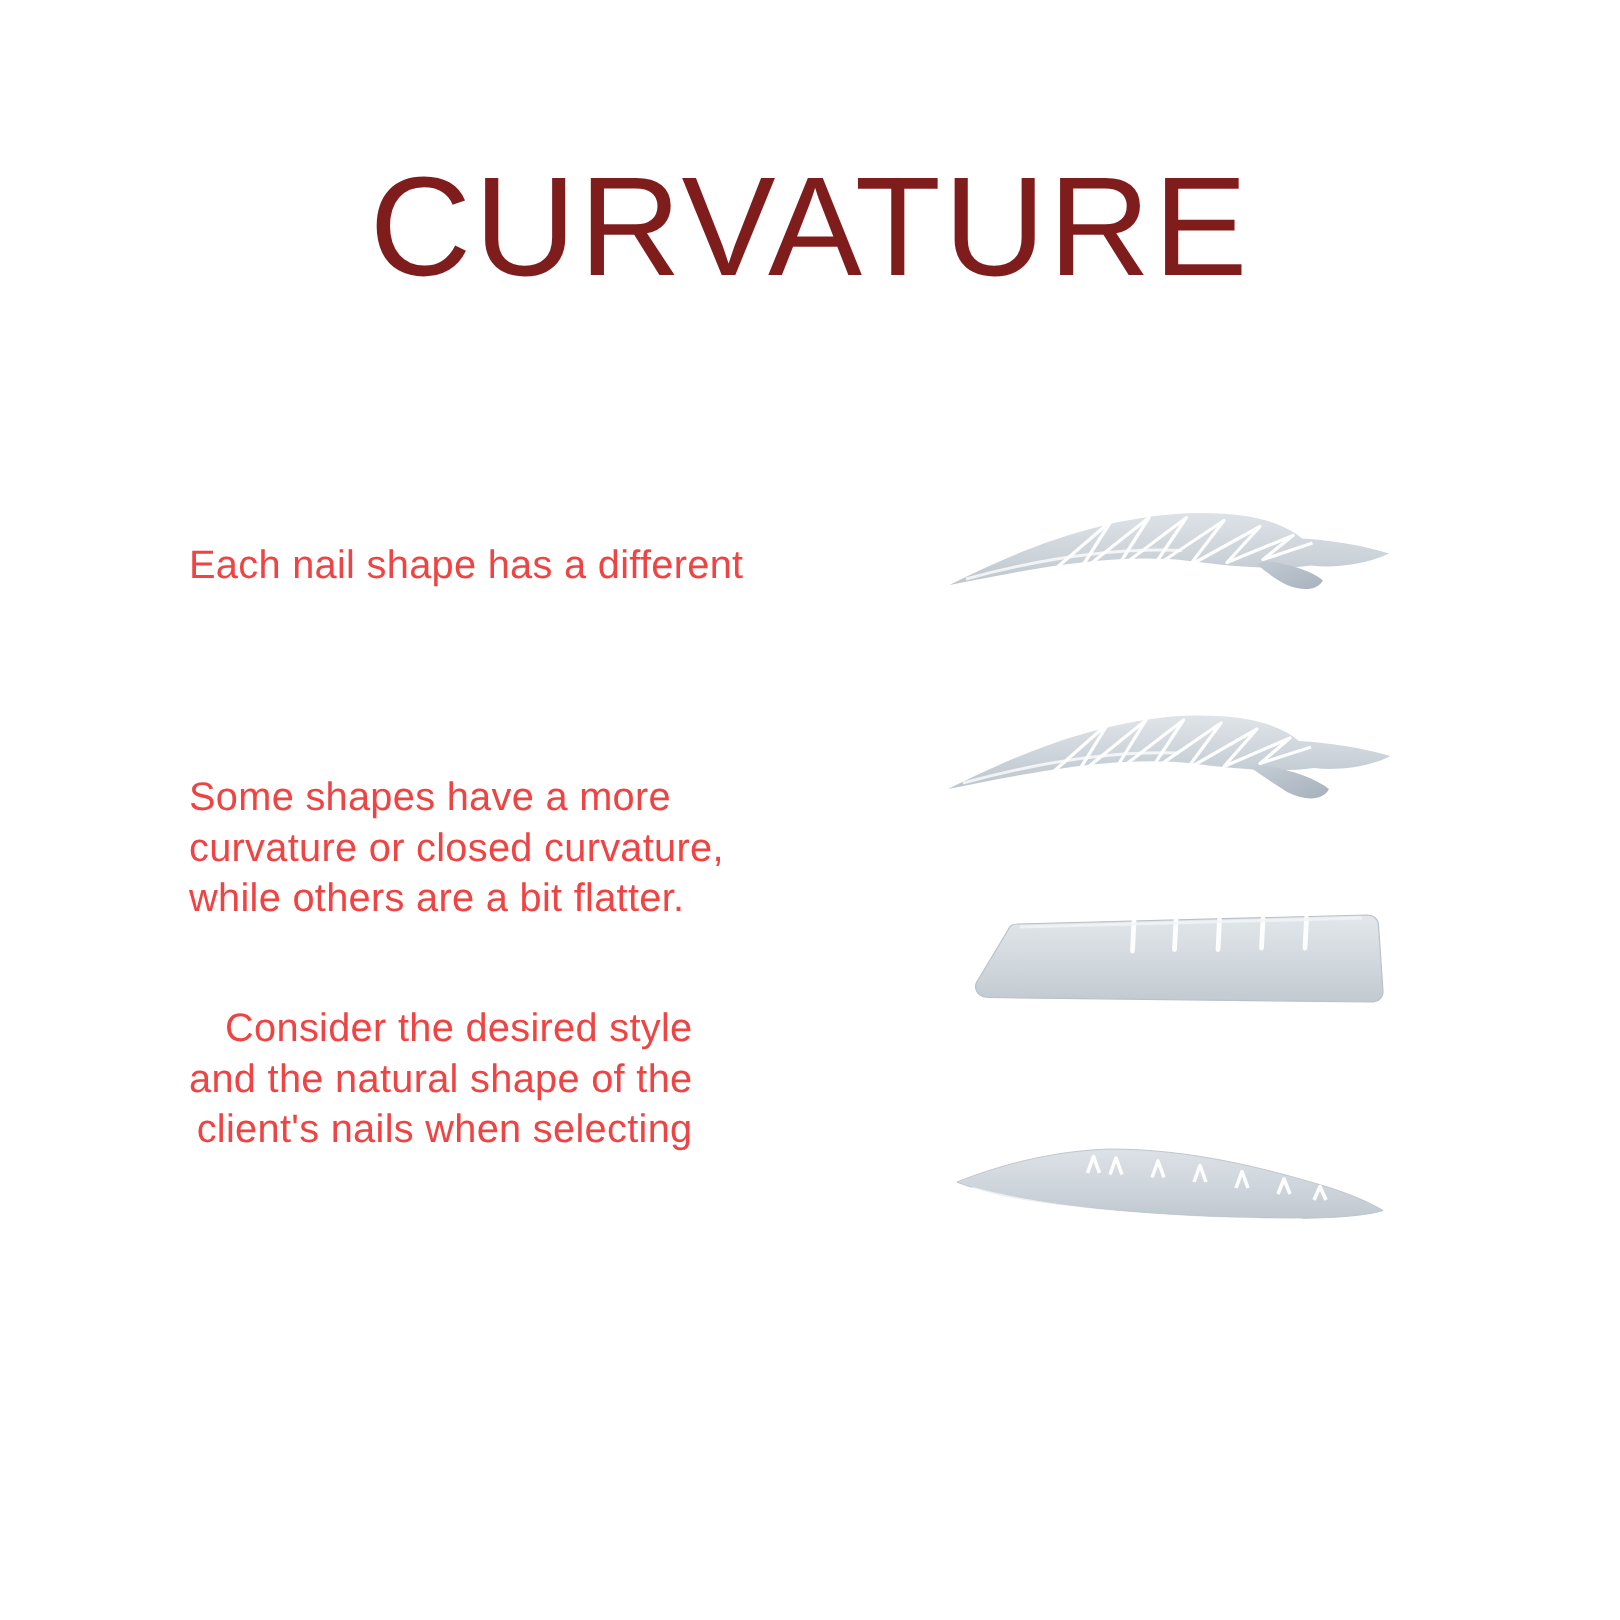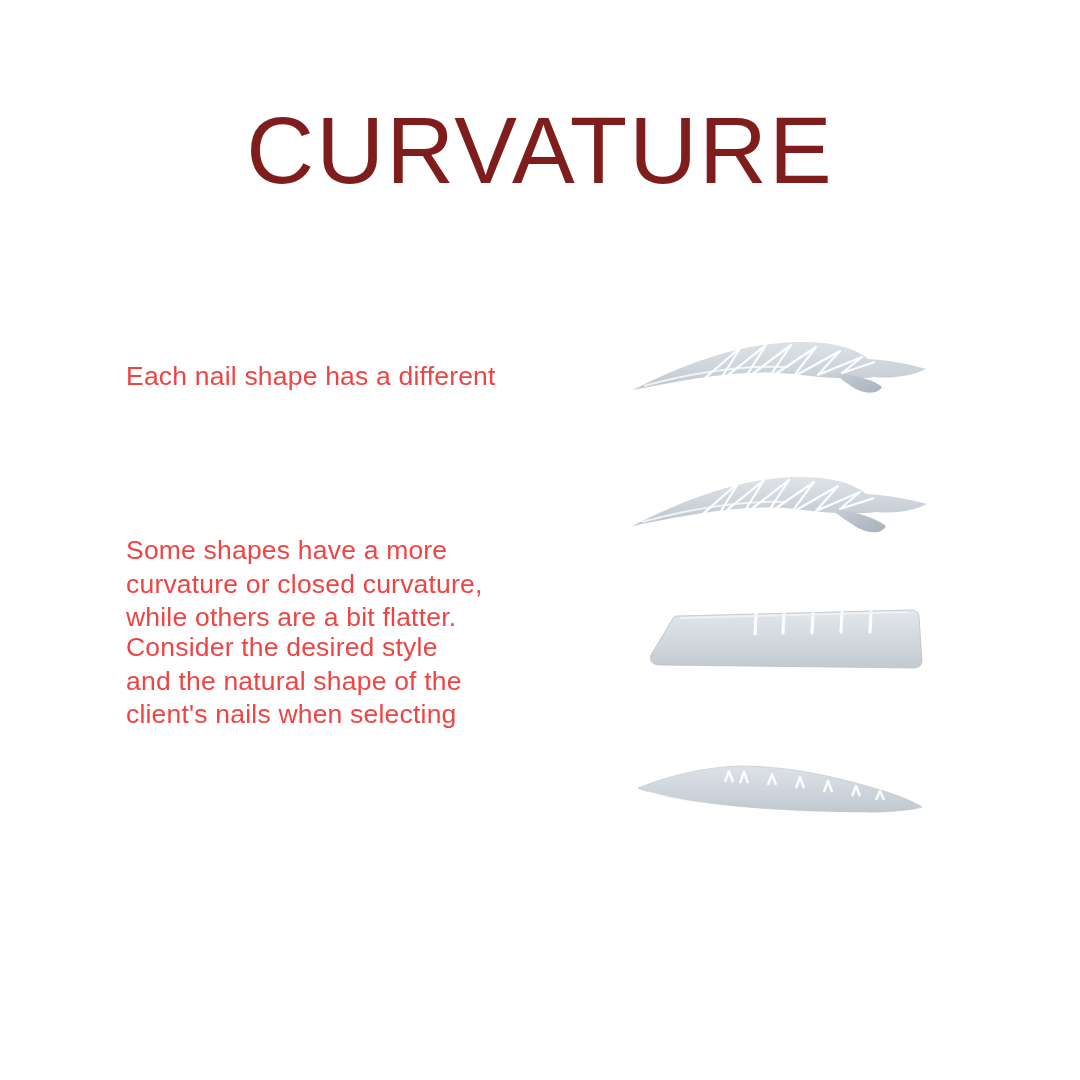--- a/index.html
+++ b/index.html
@@ -34,22 +34,22 @@
     left: 126px;
     margin: 0;
     font-size: 26.5px;
     line-height: 33.5px;
     font-weight: 300;
     letter-spacing: 0.2px;
     color: #ef4444;
   }
   .para .ln { display: block; white-space: nowrap; }
   .para-1 { top: 360px; }
-  .para-2 { top: 534px; }
-  .para-3 { top: 631px; }
+  .para-2 { top: 515px; }
+  .para-3 { top: 669px; text-align: right; }
   .figure {
     position: absolute;
     width: 310px;
   }
   .figure svg { display: block; width: 100%; height: 100%; }
   .fig-1 { left: 628px; top: 334px; height: 76px; }
   .fig-2 { left: 628px; top: 466px; height: 82px; }
   .fig-3 { left: 628px; top: 598px; height: 84px; }
   .fig-4 { left: 628px; top: 740px; height: 86px; }
 </style>

